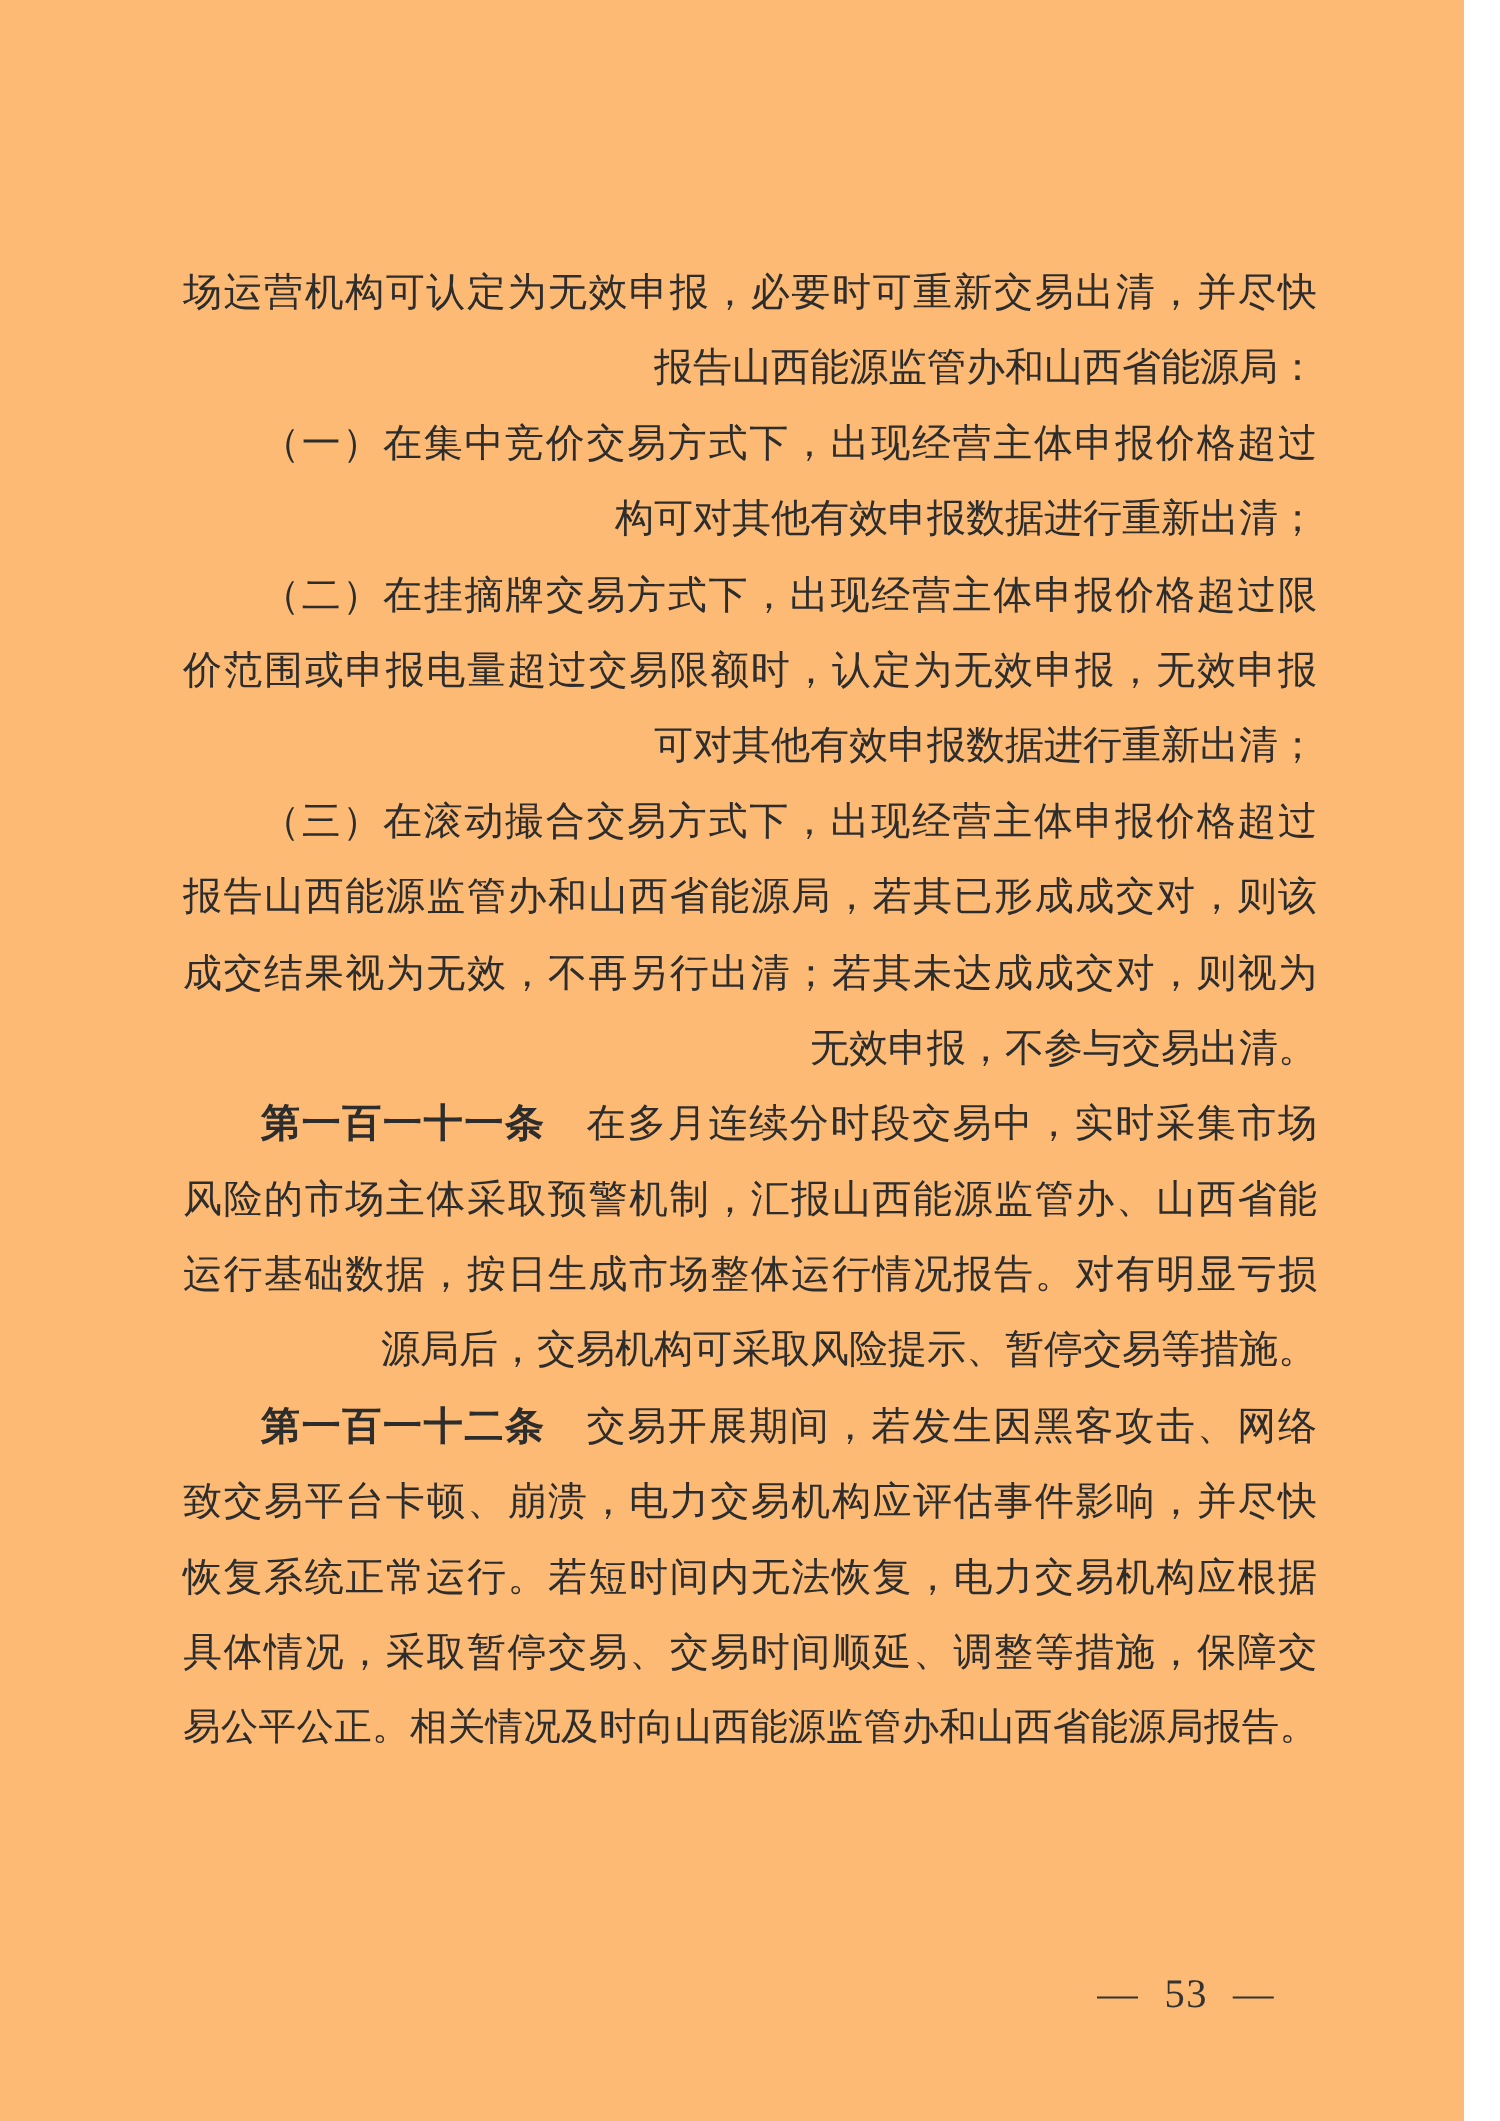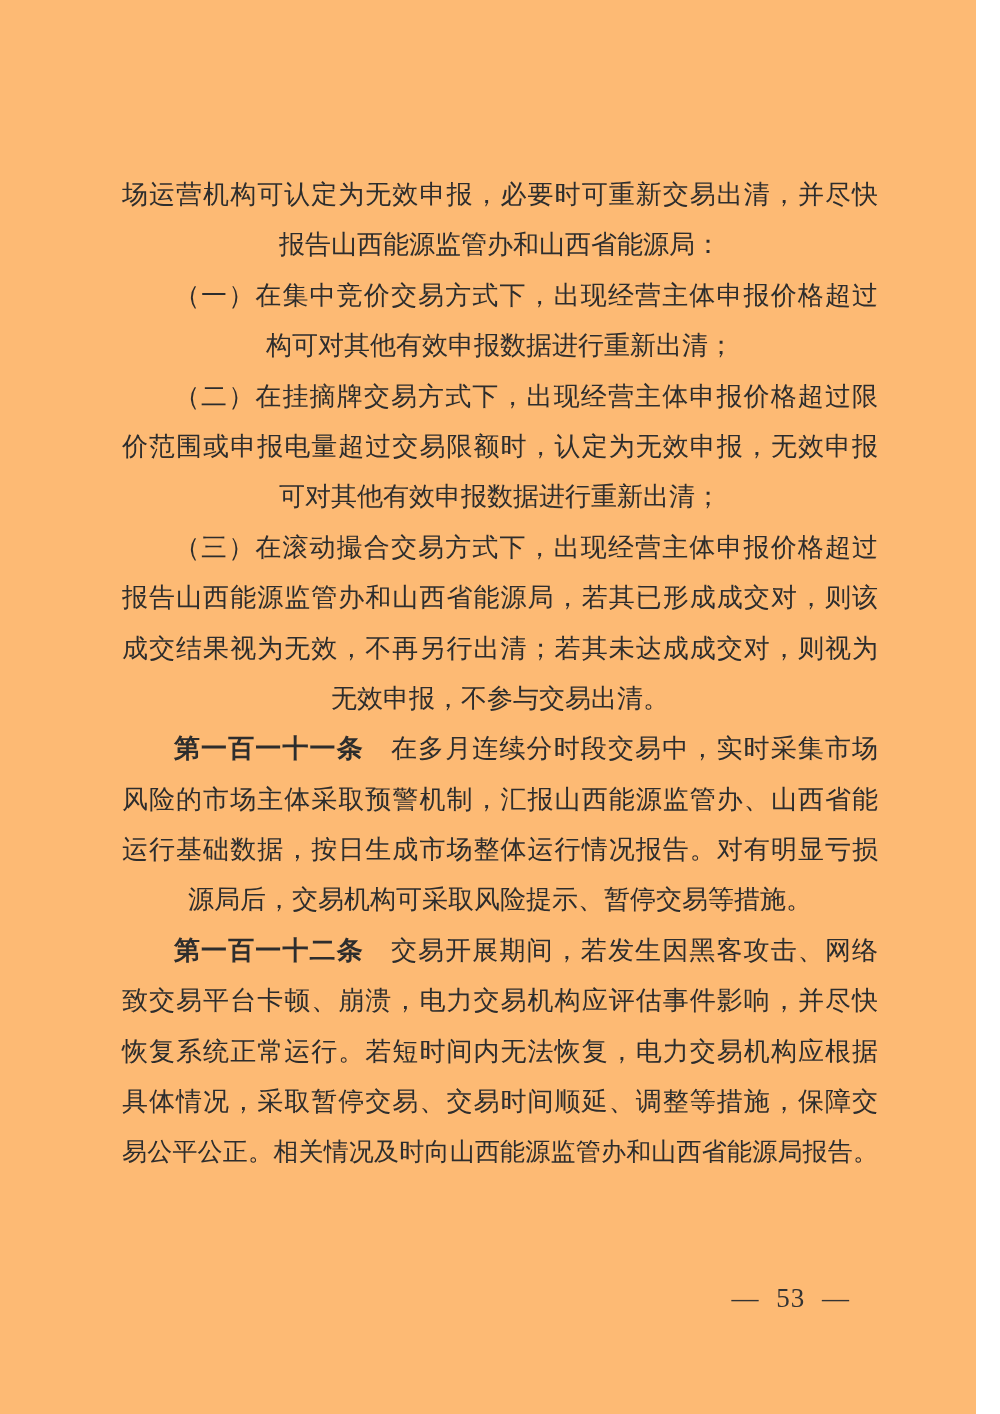--- a/index.html
+++ b/index.html
@@ -23,21 +23,21 @@
     width: 756px;
   }
   .paragraph {
     margin: 0;
     padding: 0;
   }
   .line {
     height: 50.4px;
     line-height: 50.4px;
     font-size: 26px;
-    text-align: center;
+    text-align: right;
     overflow: visible;
   }
   .line.justify {
     text-align: justify;
     text-align-last: justify;
   }
   .line.indent {
     padding-left: 52px;
   }
   .line.compressed {
@@ -45,21 +45,21 @@
   }
   .seg {
     color: #2d2d2d;
   }
   .seg.bold {
     font-weight: 700;
     font-family: Liberation Mono, monospace;
   }
   .footer-page-number {
     position: absolute;
-    top: 1283px;
+    top: 1314px;
     right: 126px;
     font-size: 27px;
     letter-spacing: 1px;
     word-spacing: 9px;
     color: #333333;
     font-family: "Liberation Serif", "DejaVu Serif", serif;
   }
 </style>
 </head>
 <body>

